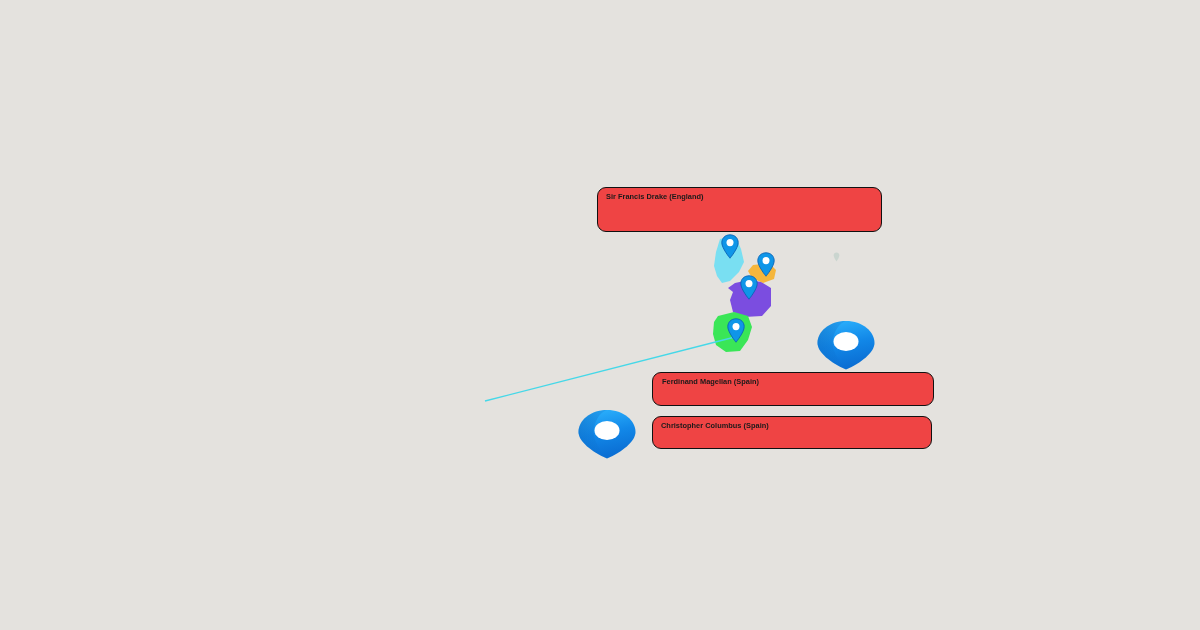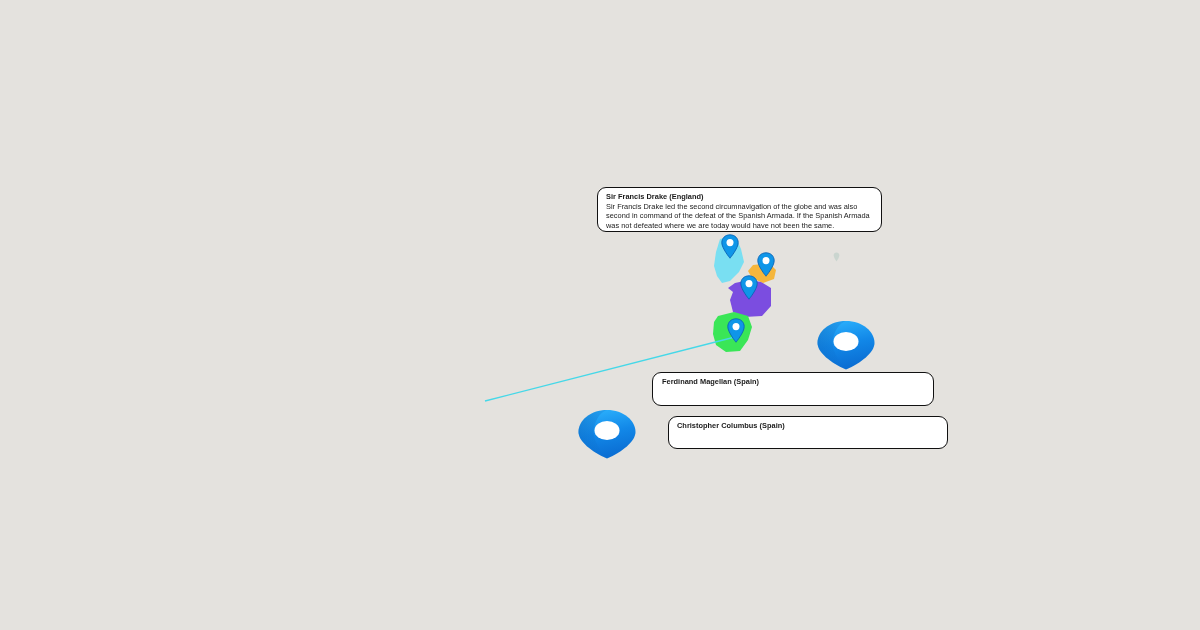--- a/index.html
+++ b/index.html
@@ -28,21 +28,21 @@
     left: 0;
     top: 0;
     width: 1200px;
     height: 630px;
     pointer-events: none;
   }
 
   
   .callout {
     position: absolute;
-    background: #ffffff;
+    background: #ef4444;
     border: 1.2px solid #111111;
     border-radius: 9px;
     box-sizing: border-box;
     padding: 4px 7px 5px 8px;
     color: #1a1a1a;
   }
   .callout-title {
     font-size: 7.4px;
     font-weight: bold;
     line-height: 9.5px;
@@ -67,21 +67,20 @@
     top: 372px;
     width: 282px;
     height: 34px;
     padding-left: 9px;
   }
   #callout-columbus {
     left: 652px;
     top: 416px;
     width: 280px;
     height: 33px;
-    margin-left: 16px;
   }
 
   
   .pin-small {
     position: absolute;
     width: 18px;
     height: 25px;
     pointer-events: auto;
   }
   .pin-large {
@@ -179,21 +178,20 @@
     <path d="M31 2 C14.5 2 2.5 12.5 2.5 24 C2.5 33.5 16 44 31 50.5 C22 39 16 30 18 20 C20 10 25 4 31 2 Z" fill="url(#bigpinShadeL)"></path>
     <ellipse cx="31" cy="22.5" rx="12.5" ry="9.5" fill="#ffffff"></ellipse>
   </svg>
 
   <svg class="faint-mark" viewBox="0 0 7 10">
     <path d="M3.5 0.5 C1.8 0.5 0.6 1.7 0.6 3.2 C0.6 5.3 3.5 9.5 3.5 9.5 C3.5 9.5 6.4 5.3 6.4 3.2 C6.4 1.7 5.2 0.5 3.5 0.5 Z" fill="#8fb8ae"></path>
   </svg>
 
   <div class="callout" id="callout-drake">
     <div class="callout-title">Sir Francis Drake (England)</div>
-    <div class="callout-body">Sir Francis Drake led the second circumnavigation of the globe and was also second in command of the defeat of the Spanish Armada. If the Spanish Armada was not defeated where we are today would have not been the same.</div>
   </div>
 
   <div class="callout" id="callout-magellan">
     <div class="callout-title">Ferdinand Magellan (Spain)</div>
   </div>
 
   <div class="callout" id="callout-columbus">
     <div class="callout-title">Christopher Columbus (Spain)</div>
   </div>
 

